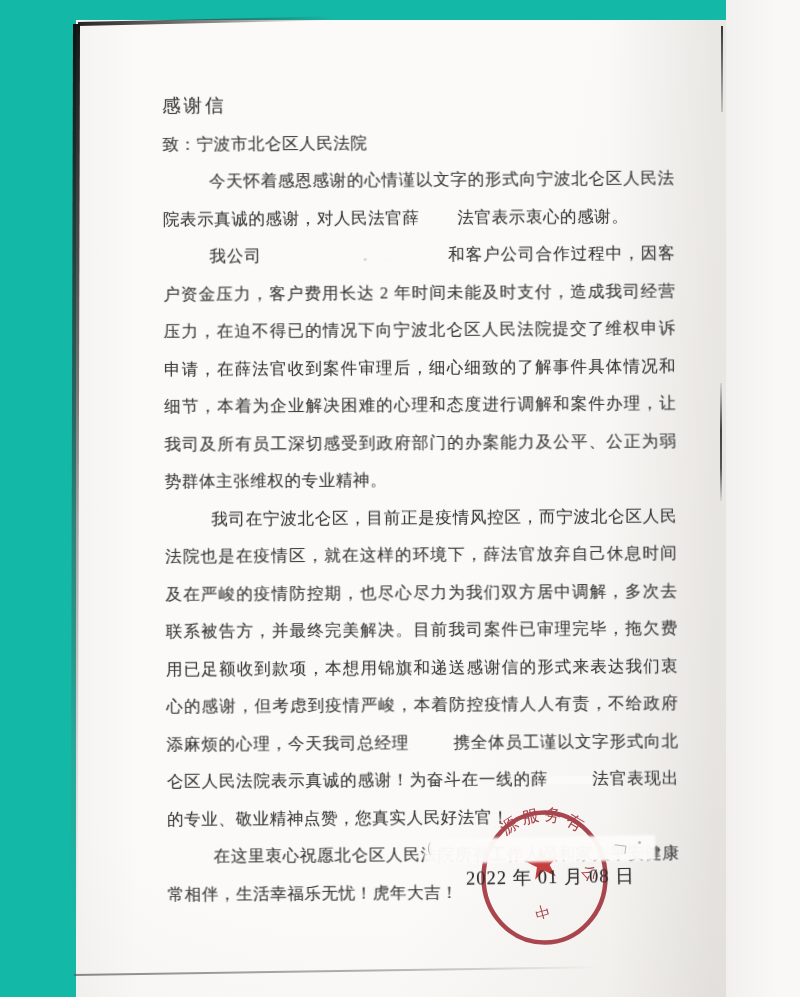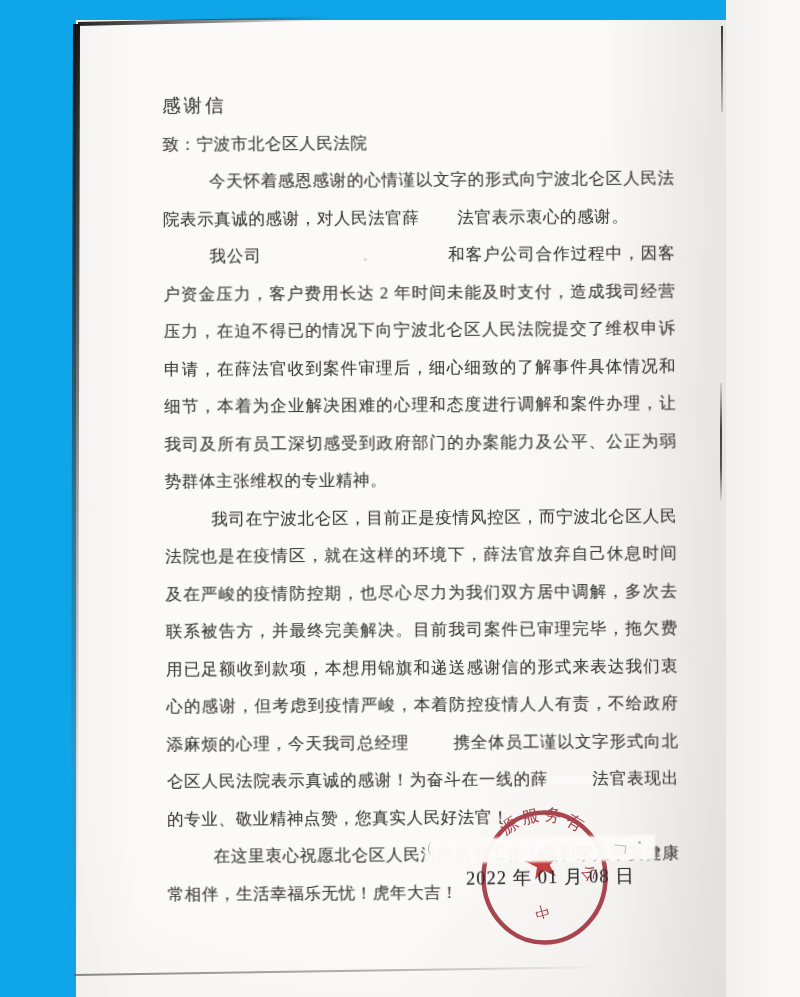--- a/index.html
+++ b/index.html
@@ -1,18 +1,18 @@
 <!DOCTYPE html>
 <html><head>
 <meta charset="utf-8">
 <style>
   html,body{margin:0;padding:0;}
   body{width:800px;height:997px;overflow:hidden;background:#fdfdfc;
        font-family:"Liberation Serif","DejaVu Serif",serif;}
-  .scene{position:relative;width:800px;height:997px;background:#0ea5e9;overflow:hidden;}
+  .scene{position:relative;width:800px;height:997px;background:#14b8a6;overflow:hidden;}
 
   
   .right-strip{position:absolute;left:726px;top:0;width:74px;height:997px;
        background:linear-gradient(to right,#f1f0ee,#f9f8f7 70%);}
 
   
   .paper{position:absolute;left:76px;top:20px;width:650px;height:977px;
        background:linear-gradient(100deg,#fbfaf8 60%,#f3f1ee 96%);}
   .paper::after{content:"";position:absolute;inset:0;pointer-events:none;
        background:radial-gradient(130% 95% at 42% 38%, rgba(255,255,255,0) 55%, rgba(150,145,138,0.10) 100%),

